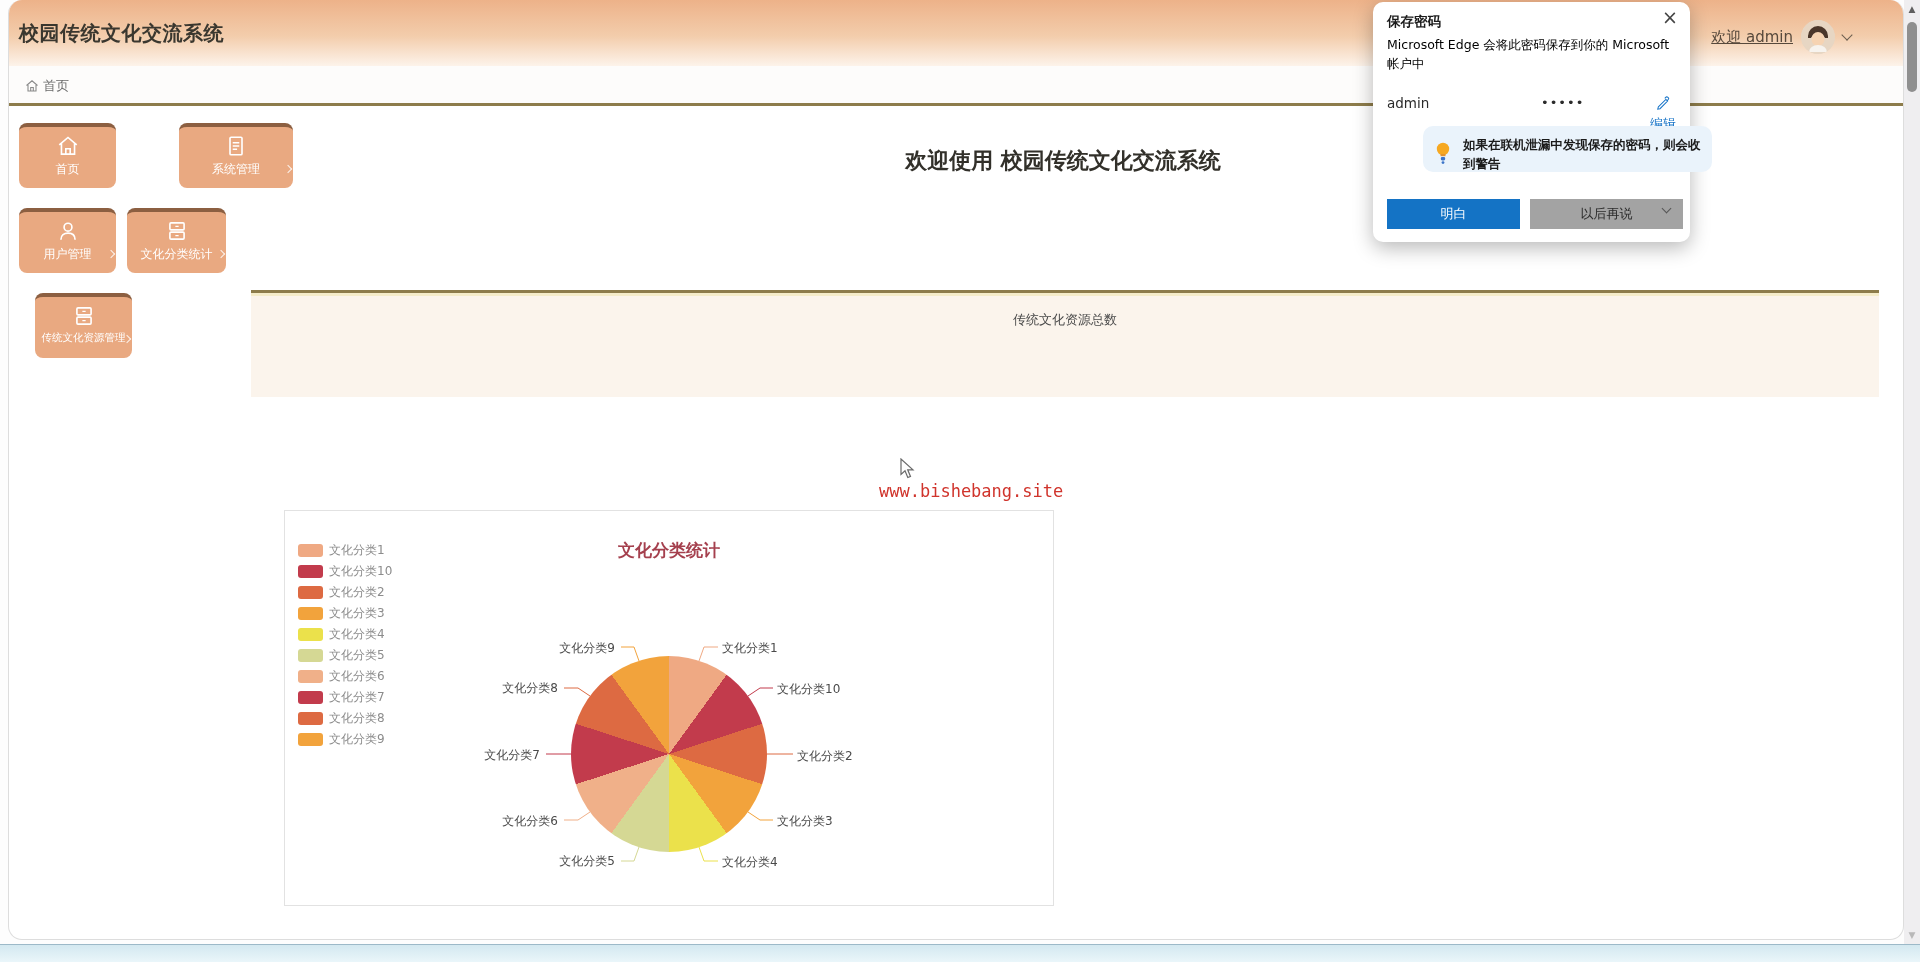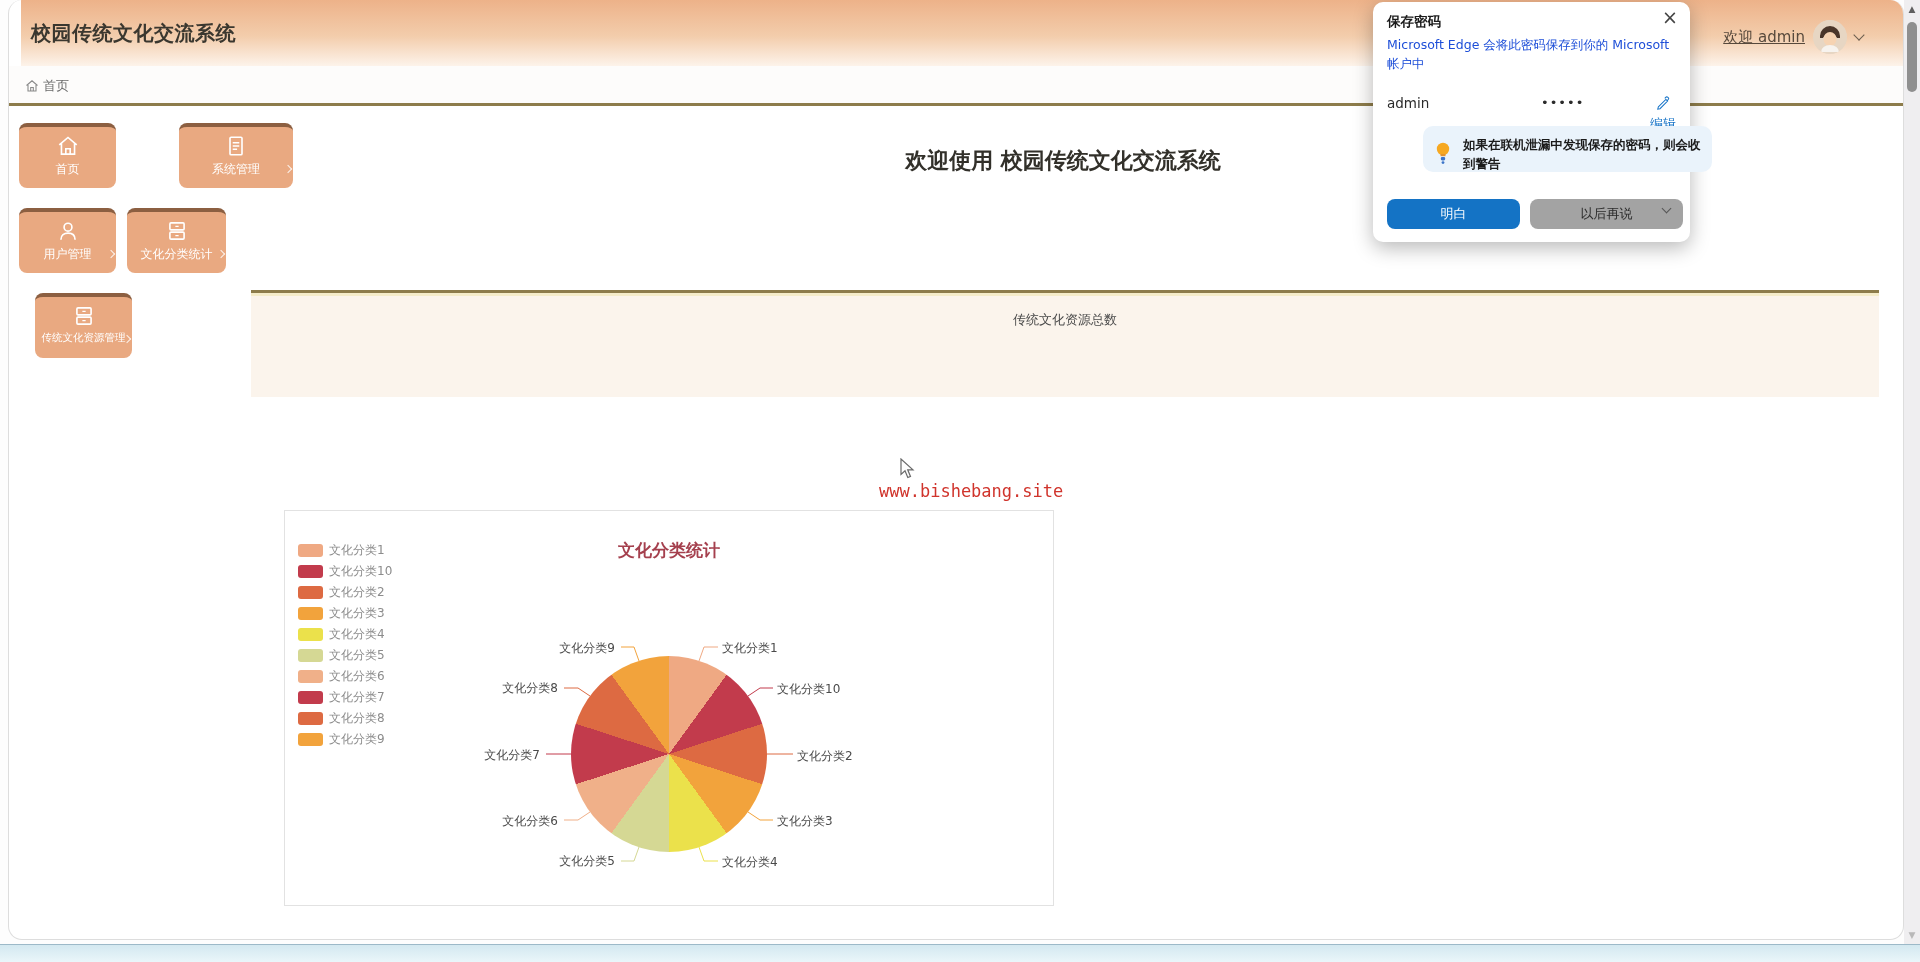--- a/index.html
+++ b/index.html
@@ -2,21 +2,21 @@
 <html><head>
 <meta charset="utf-8">
 <style>
   * { margin:0; padding:0; box-sizing:border-box; }
   html,body { width:1920px; height:962px; background:#fff; font-family:"DejaVu Sans","Liberation Sans",sans-serif; }
   .screen { position:relative; width:1920px; height:962px; overflow:hidden; background:#fdfdfd; }
 
   
   .shell { position:absolute; left:8px; top:0; width:1896px; height:940px; background:#fff;
            border:1px solid #ddd; border-top:none; border-radius:14px; overflow:hidden; }
-  .hdr { position:absolute; left:12px; top:0; width:100%; height:66px;
+  .hdr { position:absolute; left:0; top:0; width:100%; height:66px;
          background:linear-gradient(180deg,#edb289 0%,#f3cdac 55%,#fdf3ea 100%); }
   .hdr-title { position:absolute; left:10px; top:20px; font-size:20px; font-weight:bold; color:#3a372f; letter-spacing:.5px; }
   .user { position:absolute; right:52px; top:19px; height:36px; display:flex; align-items:center; gap:8px; cursor:pointer; }
   .user-name { font-size:15px; color:#57493c;text-decoration:underline; }
   .avatar { width:34px; height:34px; border-radius:50%; overflow:hidden; background:#e7d6c3; }
   .chev { width:8px; height:8px; border-right:1.7px solid #6b5d4e; border-bottom:1.7px solid #6b5d4e; transform:rotate(45deg); margin-top:-4px; }
 
   .crumb-bar { position:absolute; left:0; top:66px; width:100%; height:40px; background:#fdfcfb; border-bottom:3px solid #8d7c4b; }
   .crumb { position:absolute; left:16px; top:11px; display:flex; align-items:center; gap:4px; font-size:13px; color:#6b6b6b; cursor:pointer; }
 
@@ -65,29 +65,29 @@
   .sthumb { position:absolute; left:3px; top:22px; width:10px; height:70px; background:#8f8f8f; border-radius:5px; }
 
   .foot { position:absolute; left:0; top:944px; width:1920px; height:18px;
           border-top:1px solid #9cb9c8; background:linear-gradient(180deg,#d3e8f0,#eaf6fa); }
 
   
   .dlg { position:absolute; left:1373px; top:2px; width:317px; height:240px; background:#fff; border-radius:10px;
          box-shadow:0 6px 20px rgba(0,0,0,.28); z-index:50; font-size:12.5px; color:#333; }
   .dlg-close { position:absolute; right:12px; top:4px; font-size:19px; color:#444; cursor:pointer; }
   .dlg-title { position:absolute; left:14px; top:11px; font-size:13.5px; font-weight:bold; color:#1b1b1b; }
-  .dlg-body { position:absolute; left:14px; top:33px; width:288px; line-height:1.55; color:#1d4ed8; }
+  .dlg-body { position:absolute; left:14px; top:33px; width:288px; line-height:1.55; color:#000000; }
   .dlg-user { position:absolute; left:14px; top:93px; font-size:13.5px; color:#2b2b2b; }
   .dlg-dots { position:absolute; left:168px; top:93px; font-size:13px; letter-spacing:1px; color:#2b2b2b; }
   .dlg-edit { position:absolute; right:14px; top:93px; display:flex; gap:5px; align-items:center;
               color:#1673c7; font-size:13px; cursor:pointer;flex-direction:column; }
   .dlg-tip { position:absolute; left:14px; top:124px; width:289px; height:46px; background:#eaf3fb; border-radius:10px;margin-left:36px; }
   .dlg-tip-tx { position:absolute; left:40px; top:10px; width:238px; font-weight:bold; line-height:1.5; color:#1b1b1b; }
   .dlg-bulb { position:absolute; left:11px; top:15px; }
-  .btn { position:absolute; top:197px; height:30px; border-radius:8px; font-size:13px;
+  .btn { position:absolute; top:197px; height:30px; border-radius:0; font-size:13px;
          display:flex; align-items:center; justify-content:center; cursor:pointer; }
   .btn-primary { left:14px; width:133px; background:#1473c5; color:#fff; }
   .btn-secondary { left:157px; width:153px; background:#a3a3a3; color:#2b2b2b; }
   .btn-secondary .chev { border-color:#555; width:7px; height:7px; position:absolute; right:13px; top:10px; }
 </style>
 </head>
 <body>
 
 <div class="screen">
 

